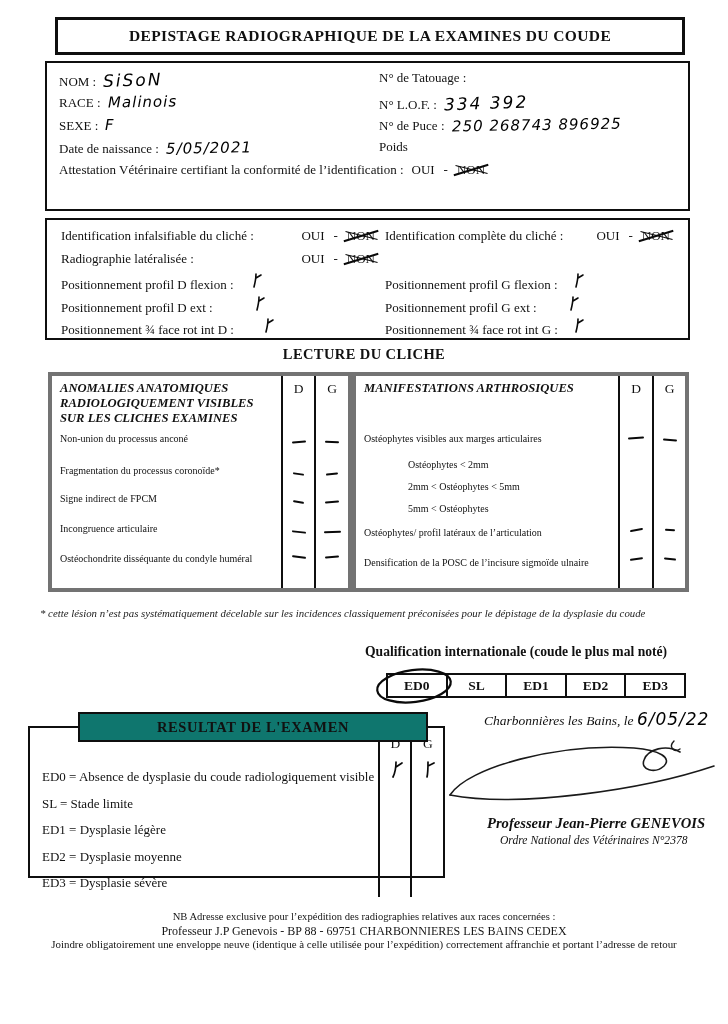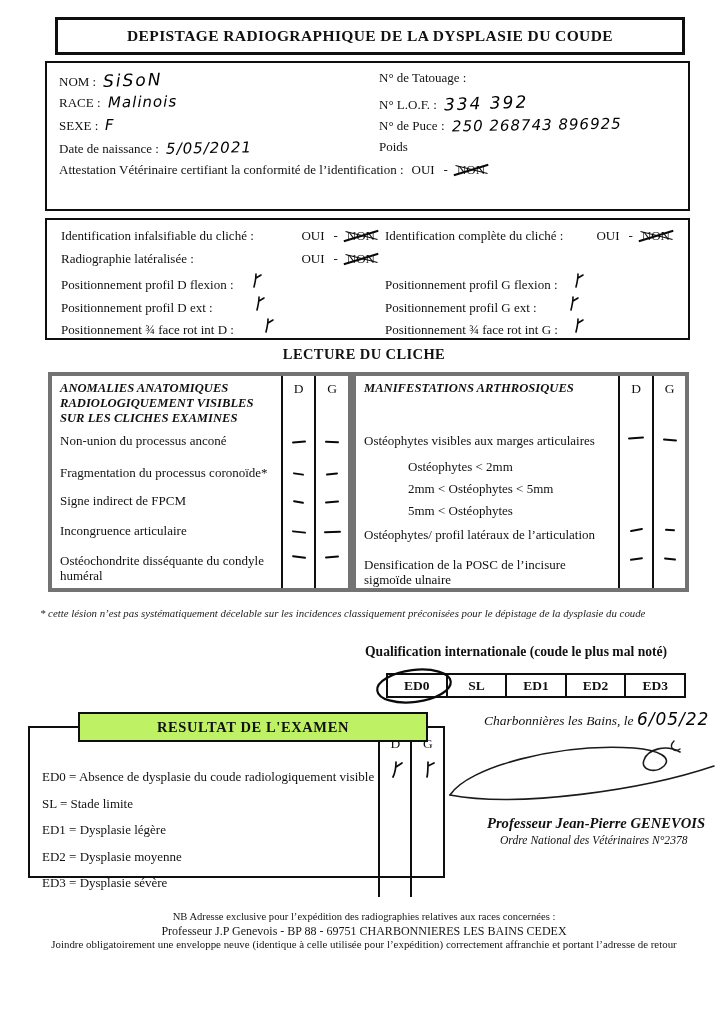--- a/index.html
+++ b/index.html
@@ -55,21 +55,21 @@
   
   .lecture-title { left:0; top:346px; width:728px; text-align:center;
     font-weight:bold; font-size:14.5px; letter-spacing:.4px; }
 
   .tables { left:48px; top:372px; width:641px; height:220px; display:flex; }
   .tbl { border:4px solid #737373; display:grid; height:100%; background:#fff; }
   .tbl-left  { width:304px; grid-template-columns:1fr 33px 34px;
     grid-template-rows:54px 32px 28px 30px 30px 1fr; }
   .tbl-right { width:337px; grid-template-columns:1fr 34px 33px;
     grid-template-rows:54px 26px 22px 22px 24px 30px 1fr; }
-  .tcell { font-size:13px; line-height:1.18; padding:3px 4px 0 8px; }
+  .tcell { font-size:10px; line-height:1.18; padding:3px 4px 0 8px; }
   .tcell.hdr { font-weight:bold; font-style:italic; font-size:12.6px; padding-top:5px; }
   .tcell.indent { padding-left:52px; }
   .dgc { border-left:2px solid #0f0f0f; display:flex; justify-content:center;
     align-items:flex-start; padding-top:4px; font-size:13.5px; }
   .dgc.hdr-dg { padding-top:5px; }
   .dash { width:14px; height:2px; background:#0a0a0a; border-radius:1px; margin-top:7px; }
 
   
   .footnote { left:40px; top:607px; width:652px; font-style:italic; font-size:10.8px; color:#1a1a1a; }
 
@@ -81,42 +81,42 @@
   .ed-cell:first-child { margin-left:0; }
 
   
   .res-box { left:28px; top:726px; width:417px; height:152px; border:2px solid #0f0f0f; }
   .res-grid { display:grid; grid-template-columns:1fr 32px 33px; height:100%; }
   .res-defs { padding:36px 4px 0 12px; font-size:13px; line-height:26.5px; white-space:nowrap; }
   .res-col { border-left:2px solid #0f0f0f; display:flex; flex-direction:column;
     align-items:center; padding-top:8px; font-size:13.5px; }
   .res-col .tick { margin-top:9px; }
   .res-hdr { left:78px; top:712px; width:350px; height:30px; border:2.5px solid #0f0f0f;
-    background:#bef264; display:flex; align-items:center; justify-content:center; z-index:2; }
+    background:#0f766e; display:flex; align-items:center; justify-content:center; z-index:2; }
   .res-hdr span { font-weight:bold; font-size:14.5px; letter-spacing:.6px; }
 
   
   .place-line { left:484px; top:709px; font-style:italic; font-size:13.5px; white-space:nowrap; }
   .sig-svg { left:438px; top:733px; }
   .prof-name { left:487px; top:815px; font-weight:bold; font-style:italic; font-size:14.6px; white-space:nowrap; }
   .prof-order { left:500px; top:834px; font-style:italic; font-size:11.6px; white-space:nowrap; }
 
   
   .foot { left:0; width:728px; text-align:center; color:#151515; }
   .f1 { top:911px; font-size:10.6px; }
   .f2 { top:924px; font-size:12px; }
   .f3 { top:938px; font-size:10.9px; }
 </style>
 </head>
 <body>
 
 <div class="page">
 
   <div class="abs title-box">
-    <span>DEPISTAGE RADIOGRAPHIQUE DE LA DYSPLASIE DU COUDE</span>
+    <span>DEPISTAGE RADIOGRAPHIQUE DE LA EXAMINES DU COUDE</span>
   </div>
 
   <div class="abs id-box">
     <div class="id-grid">
       <div class="fld">
           <span>NOM :</span>
           <span class="hw hw-lg">SiSoN</span>
         </div>
       <div class="fld">
           <span>N° de Tatouage :</span>

